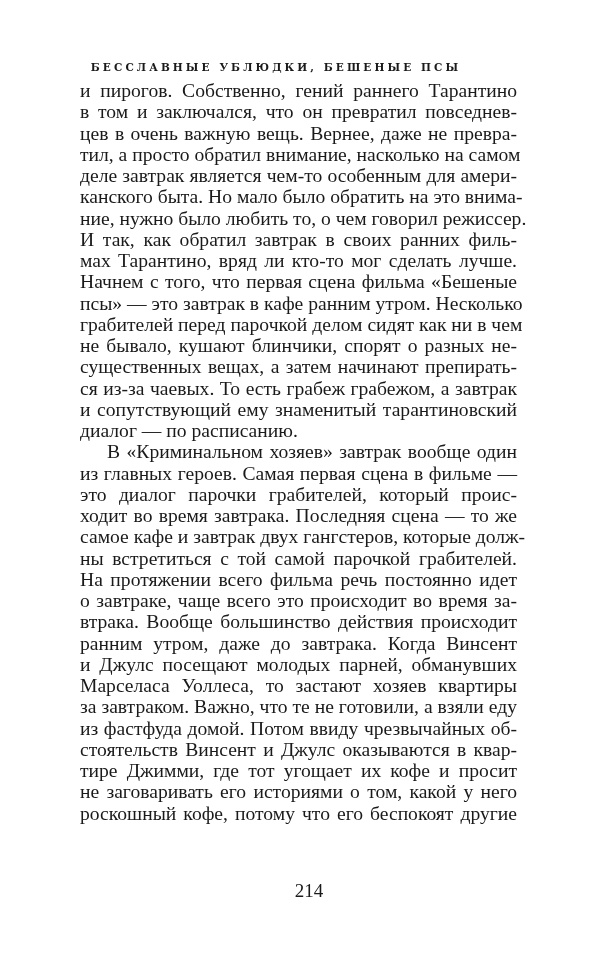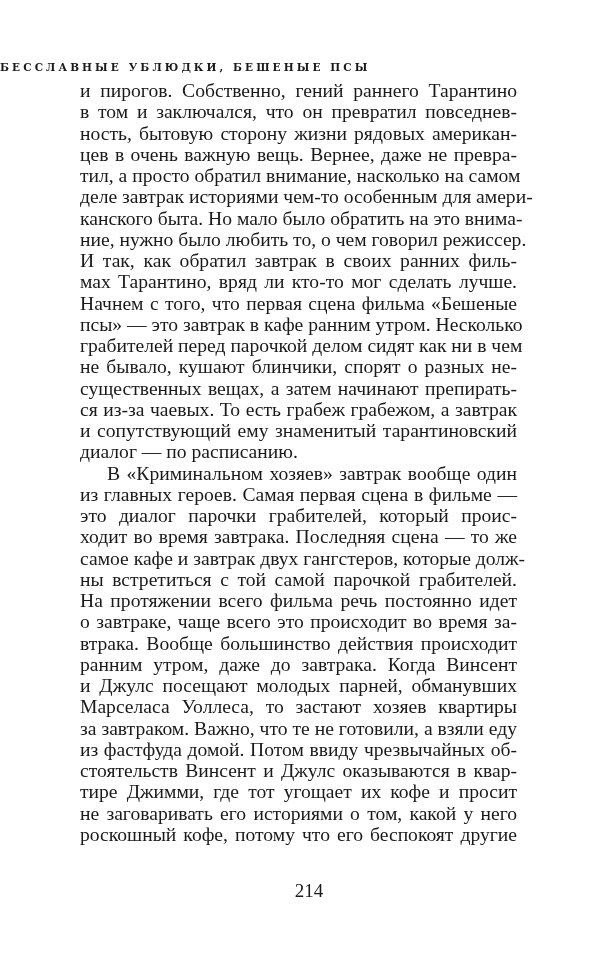--- a/index.html
+++ b/index.html
@@ -6,21 +6,21 @@
     body {
       width: 600px; height: 962px;
       background: #ffffff;
       position: relative;
       overflow: hidden;
       color: #1a1a1a;
     }
     .running-head {
       position: absolute;
       top: 61px; left: 0; width: 552px;
-      text-align: left;
+      text-align: center;
       font-family: "DejaVu Serif", serif;
       font-weight: bold;
       font-size: 10.5px;
       letter-spacing: 3.1px;
       color: #1a1a1a;
     }
     .text-block {
       position: absolute;
       top: 80px; left: 80px;
       width: 437px;
@@ -48,24 +48,23 @@
   </style>
 </head>
 <body>
 
 <div class="running-head">БЕССЛАВНЫЕ УБЛЮДКИ, БЕШЕНЫЕ ПСЫ</div>
 
 <div class="text-block">
   <div>
     <span class="line">и пирогов. Собственно, гений раннего Тарантино</span>
     <span class="line">в том и заключался, что он превратил повседнев-</span>
-    <span class="line">ность, бытовую сторону жизни рядовых американ-</span>
     <span class="line">цев в очень важную вещь. Вернее, даже не превра-</span>
     <span class="line">тил, а просто обратил внимание, насколько на самом</span>
-    <span class="line">деле завтрак историями чем-то особенным для амери-</span>
+    <span class="line">деле завтрак является чем-то особенным для амери-</span>
     <span class="line">канского быта. Но мало было обратить на это внима-</span>
     <span class="line">ние, нужно было любить то, о чем говорил режиссер.</span>
     <span class="line">И так, как обратил завтрак в своих ранних филь-</span>
     <span class="line">мах Тарантино, вряд ли кто-то мог сделать лучше.</span>
     <span class="line">Начнем с того, что первая сцена фильма «Бешеные</span>
     <span class="line">псы» — это завтрак в кафе ранним утром. Несколько</span>
     <span class="line">грабителей перед парочкой делом сидят как ни в чем</span>
     <span class="line">не бывало, кушают блинчики, спорят о разных не-</span>
     <span class="line">существенных вещах, а затем начинают препирать-</span>
     <span class="line">ся из-за чаевых. То есть грабеж грабежом, а завтрак</span>

